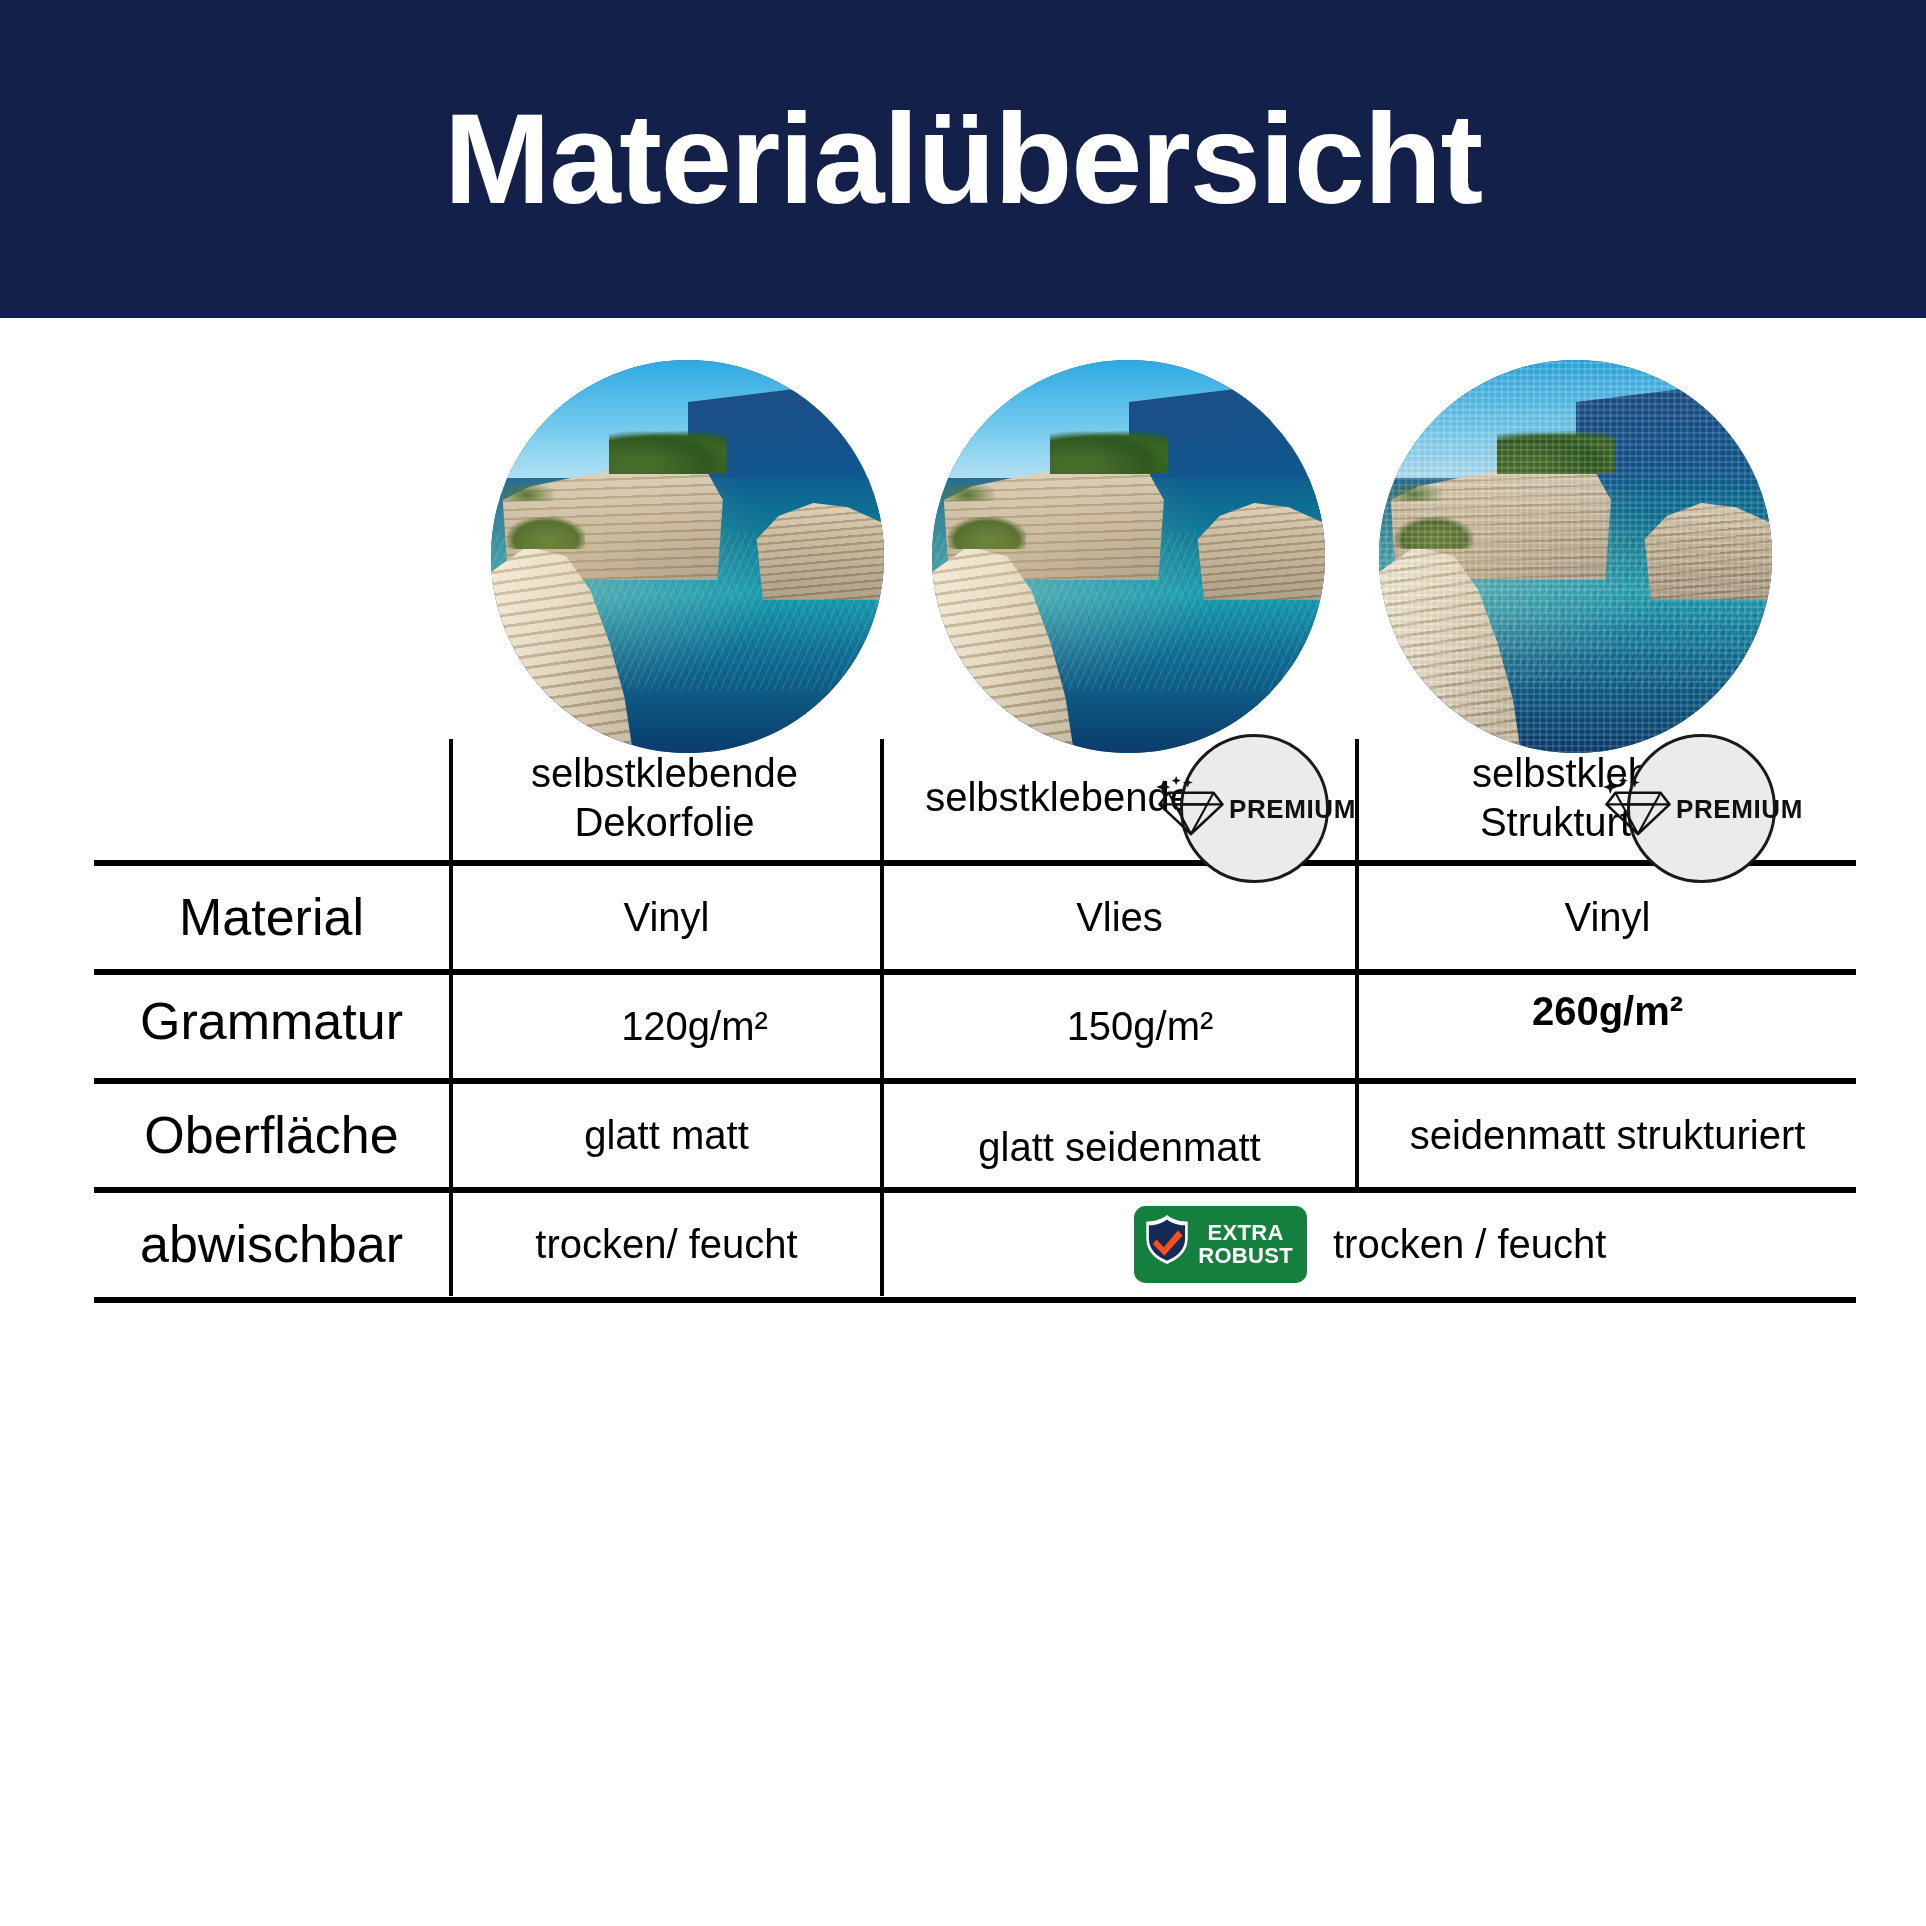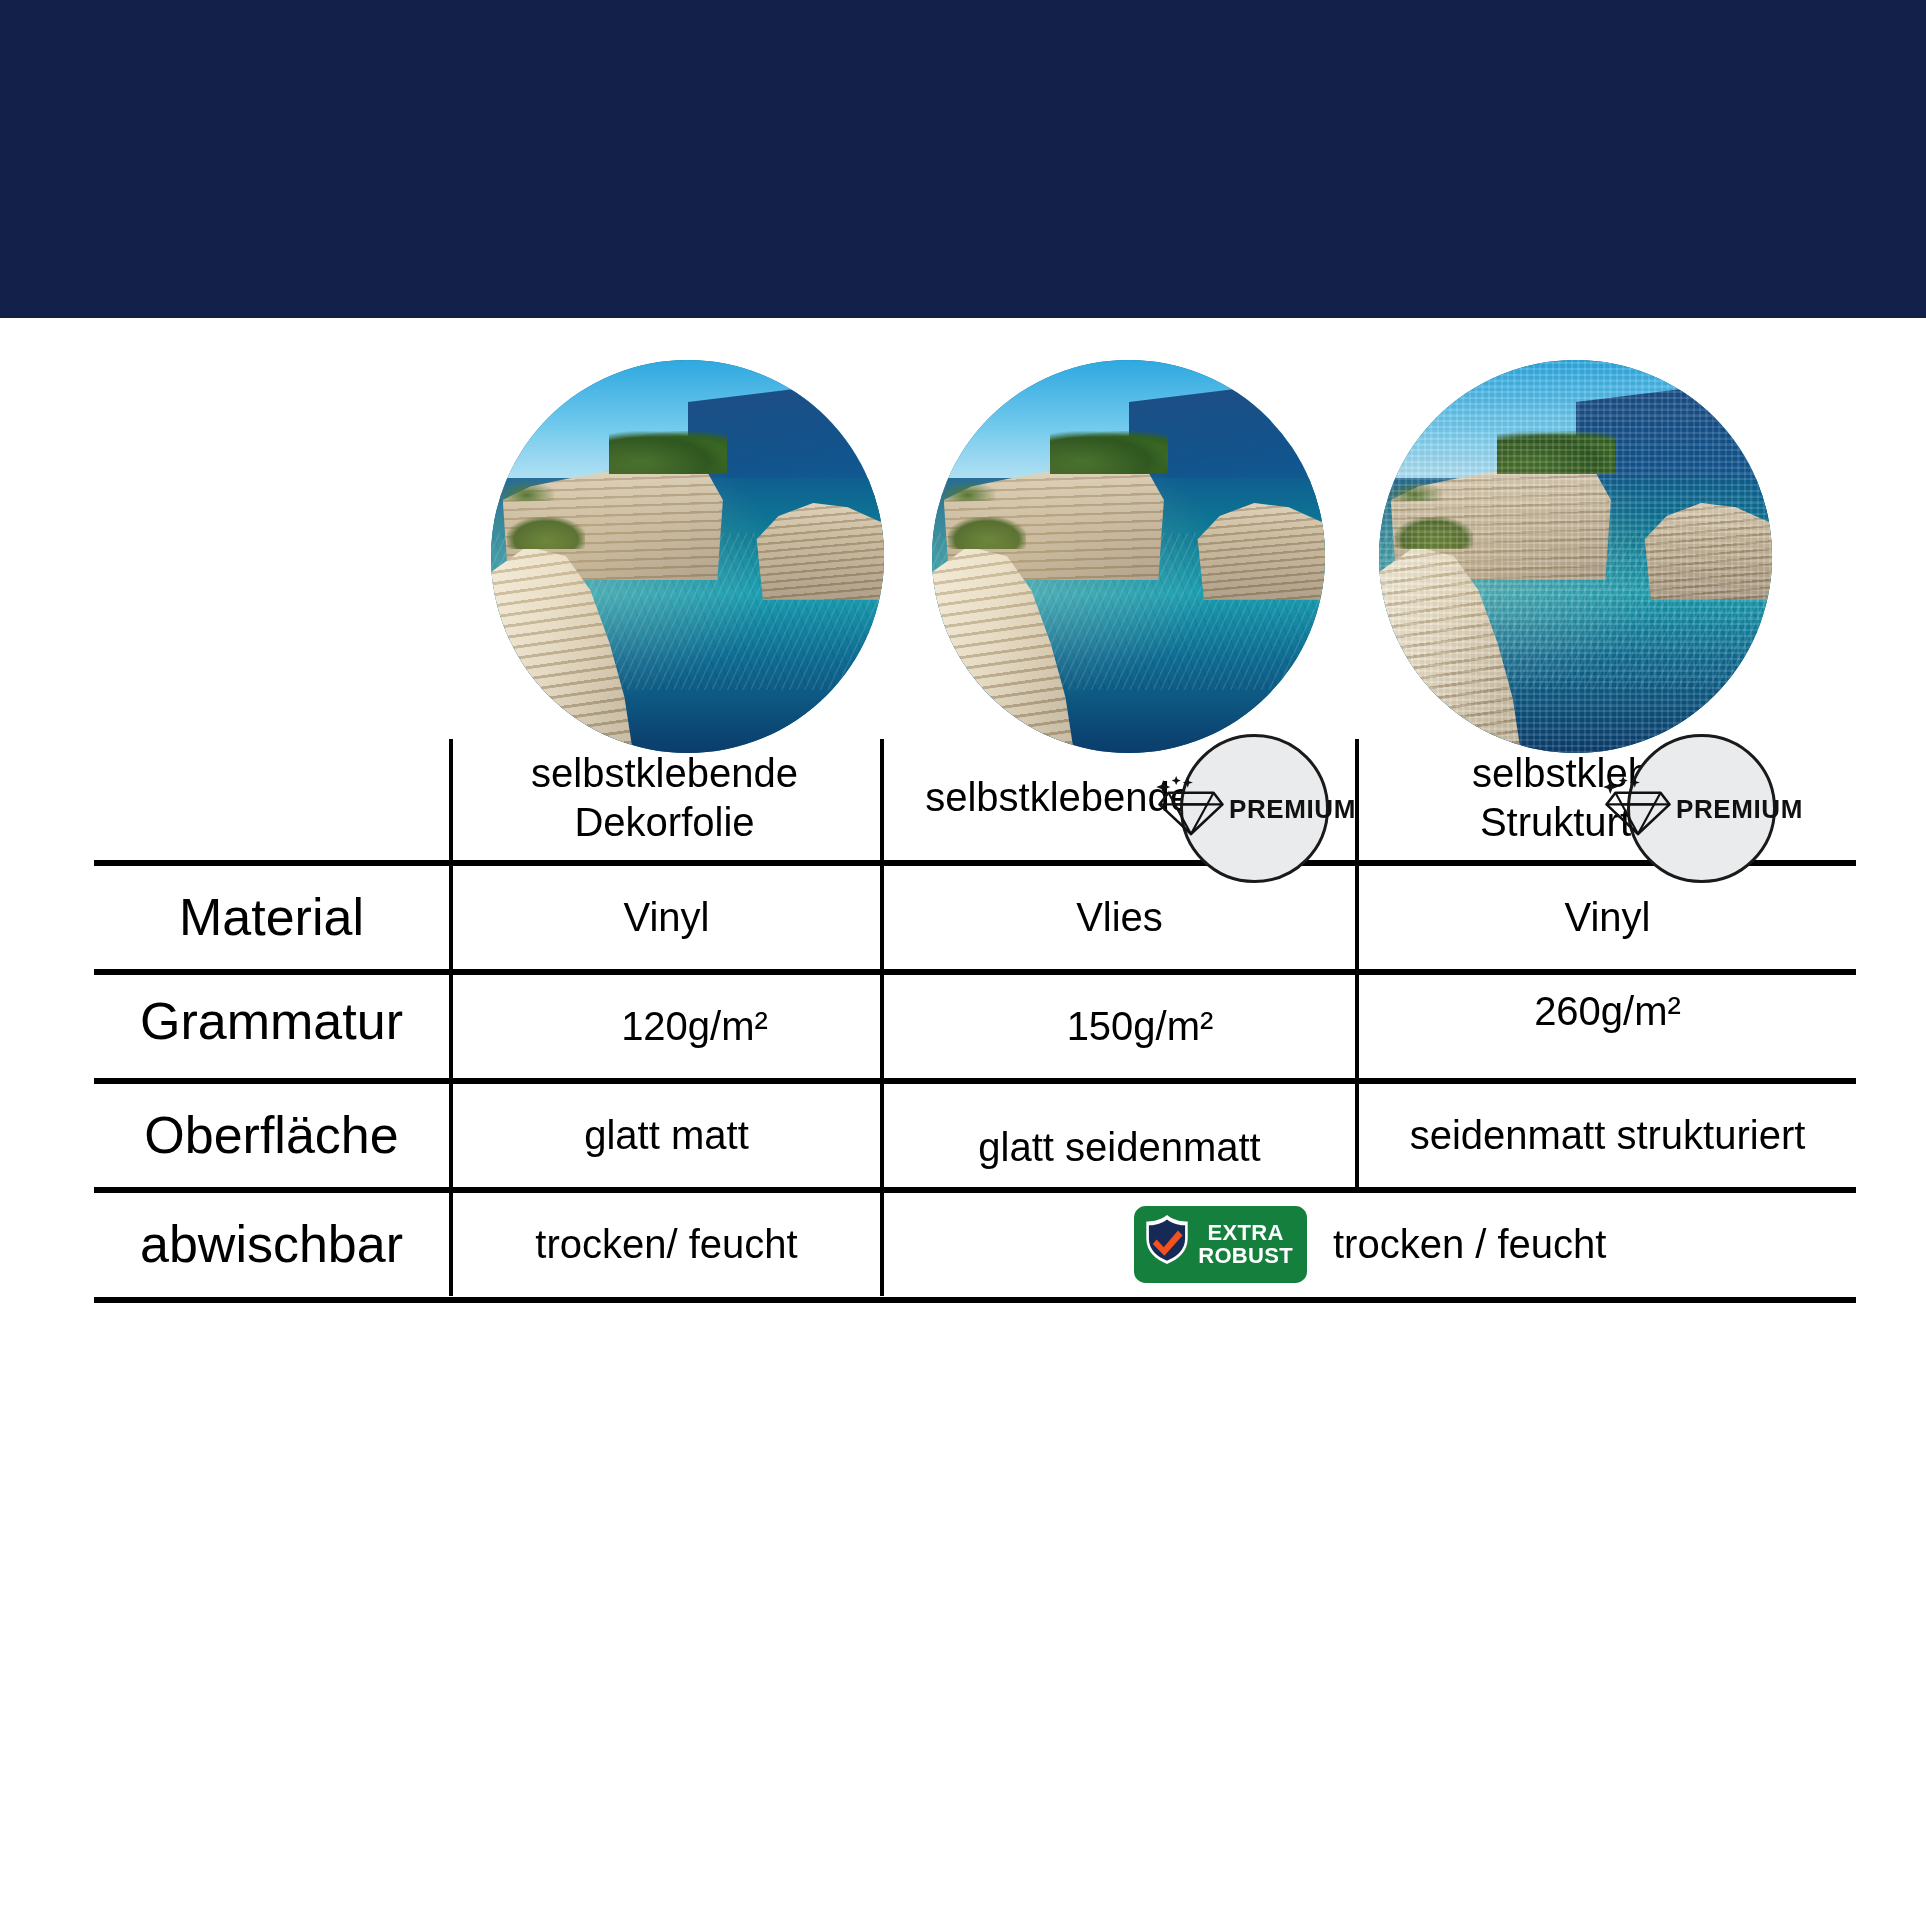--- a/index.html
+++ b/index.html
@@ -230,20 +230,21 @@
     line-height: 1.05;
     letter-spacing: 0.3px;
   }
 </style>
 </head>
 <body>
 
 <div id="page">
 
   <div class="header-bar"></div>
+  <div class="header-title">Materialübersicht</div>
 
   <div class="circles">
 
     <div class="circle-wrap c1">
       <div class="circle-img">
         <div class="sky"></div>
         <div class="sea-far"></div>
         <div class="sea-near"></div>
         <div class="sea-ripple"></div>
         <div class="cliff-back"></div>
@@ -347,21 +348,21 @@
     <div class="cell" style="left:1261px; top:-122px; width:501px; height:119px;">selbstklebende Strukturtapete</div>
 
     <div class="cell rowlabel" style="left:0px;    top:5.8px; width:355px; height:103px;">Material</div>
     <div class="cell" style="left:359px;  top:5.8px; width:427px; height:103px;">Vinyl</div>
     <div class="cell" style="left:790px; top:5.8px; width:471px; height:103px;">Vlies</div>
     <div class="cell" style="left:1265px; top:5.8px; width:497px; height:103px;">Vinyl</div>
 
     <div class="cell rowlabel" style="left:0px;    top:115px; width:355px; height:93px;">Grammatur</div>
     <div class="cell" style="left:359px;  top:115px; width:427px; height:103px;margin-left:28px;">120g/m²</div>
     <div class="cell" style="left:790px; top:115px; width:512px; height:103px;">150g/m²</div>
-    <div class="cell" style="left:1265px; top:115px; width:497px; height:73px;">260g/m²</div>
+    <div class="cell" style="left:1265px; top:115px; width:497px; height:73px;font-weight:bold;">260g/m²</div>
 
     <div class="cell rowlabel" style="left:0px;    top:224px; width:355px; height:103px;">Oberfläche</div>
     <div class="cell" style="left:359px;  top:224px; width:427px; height:103px;">glatt matt</div>
     <div class="cell" style="left:790px; top:236px; width:471px; height:103px;">glatt seidenmatt</div>
     <div class="cell" style="left:1265px; top:224px; width:497px; height:103px;">seidenmatt strukturiert</div>
 
     <div class="cell rowlabel" style="left:0px;   top:333px; width:355px; height:103px;">abwischbar</div>
     <div class="cell" style="left:359px; top:333px; width:427px; height:103px;">trocken/ feucht</div>
 
     <div class="cell" style="left:790px; top:333px; width:972px; height:103px; gap:26px;">

